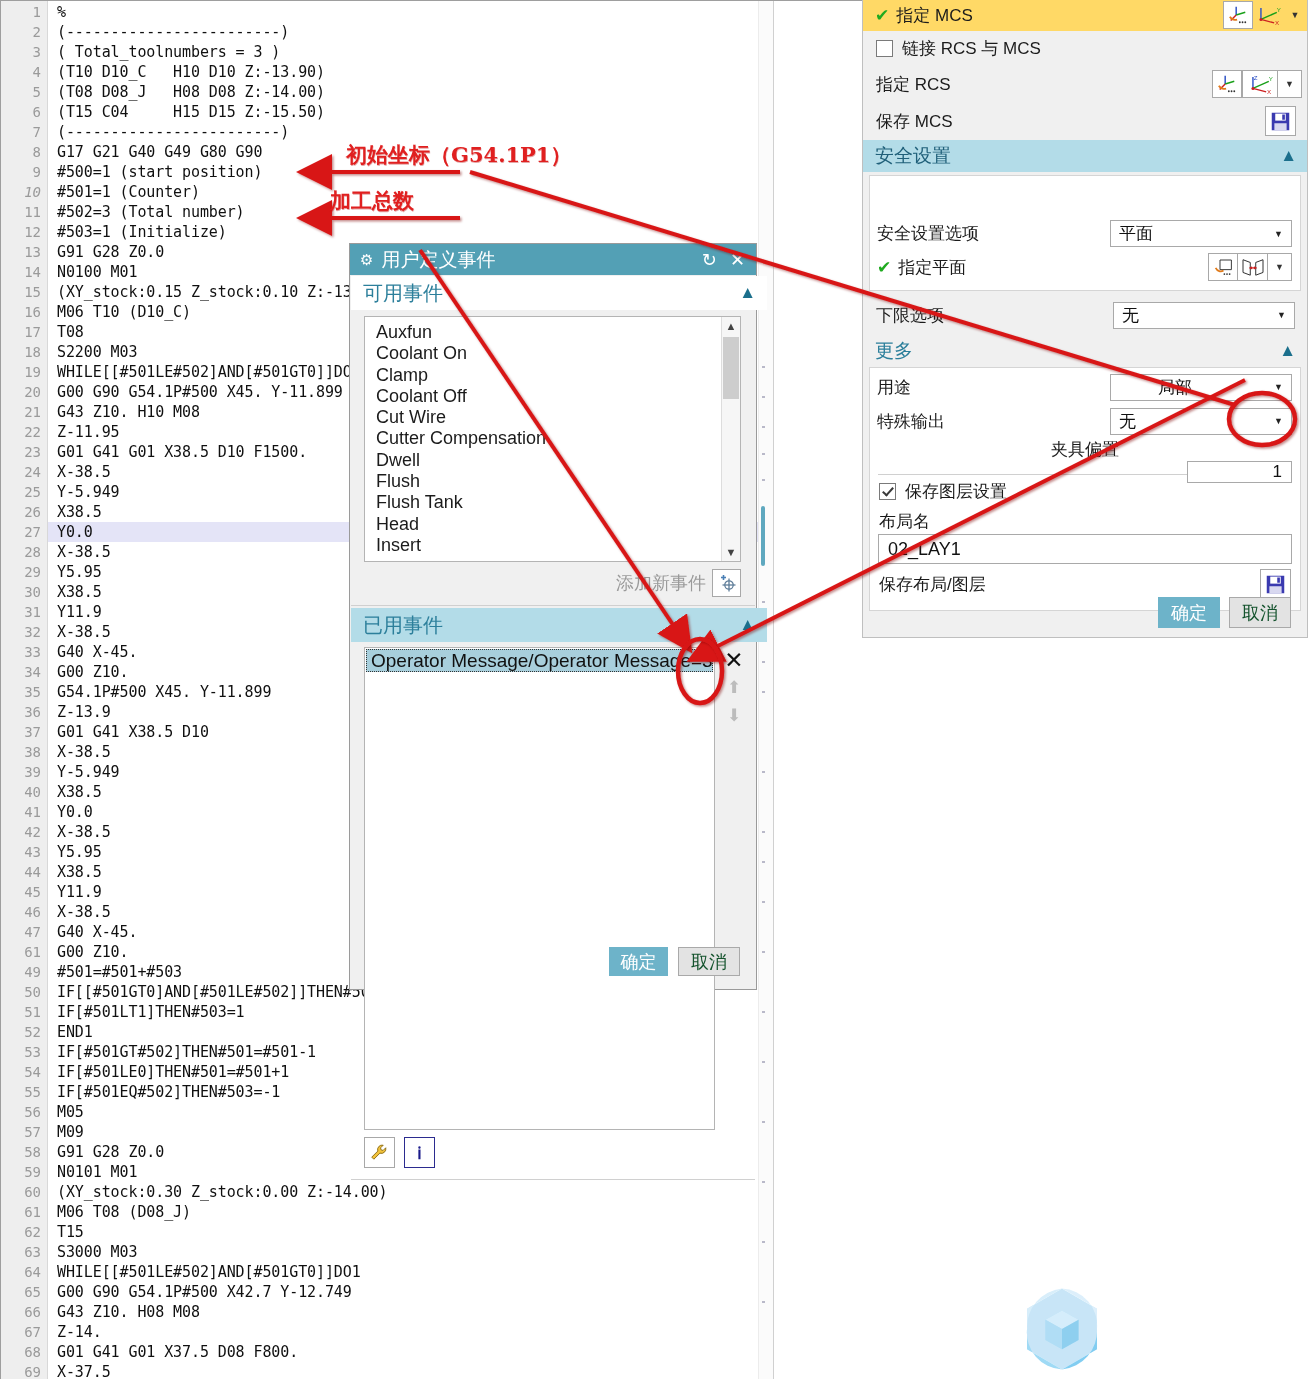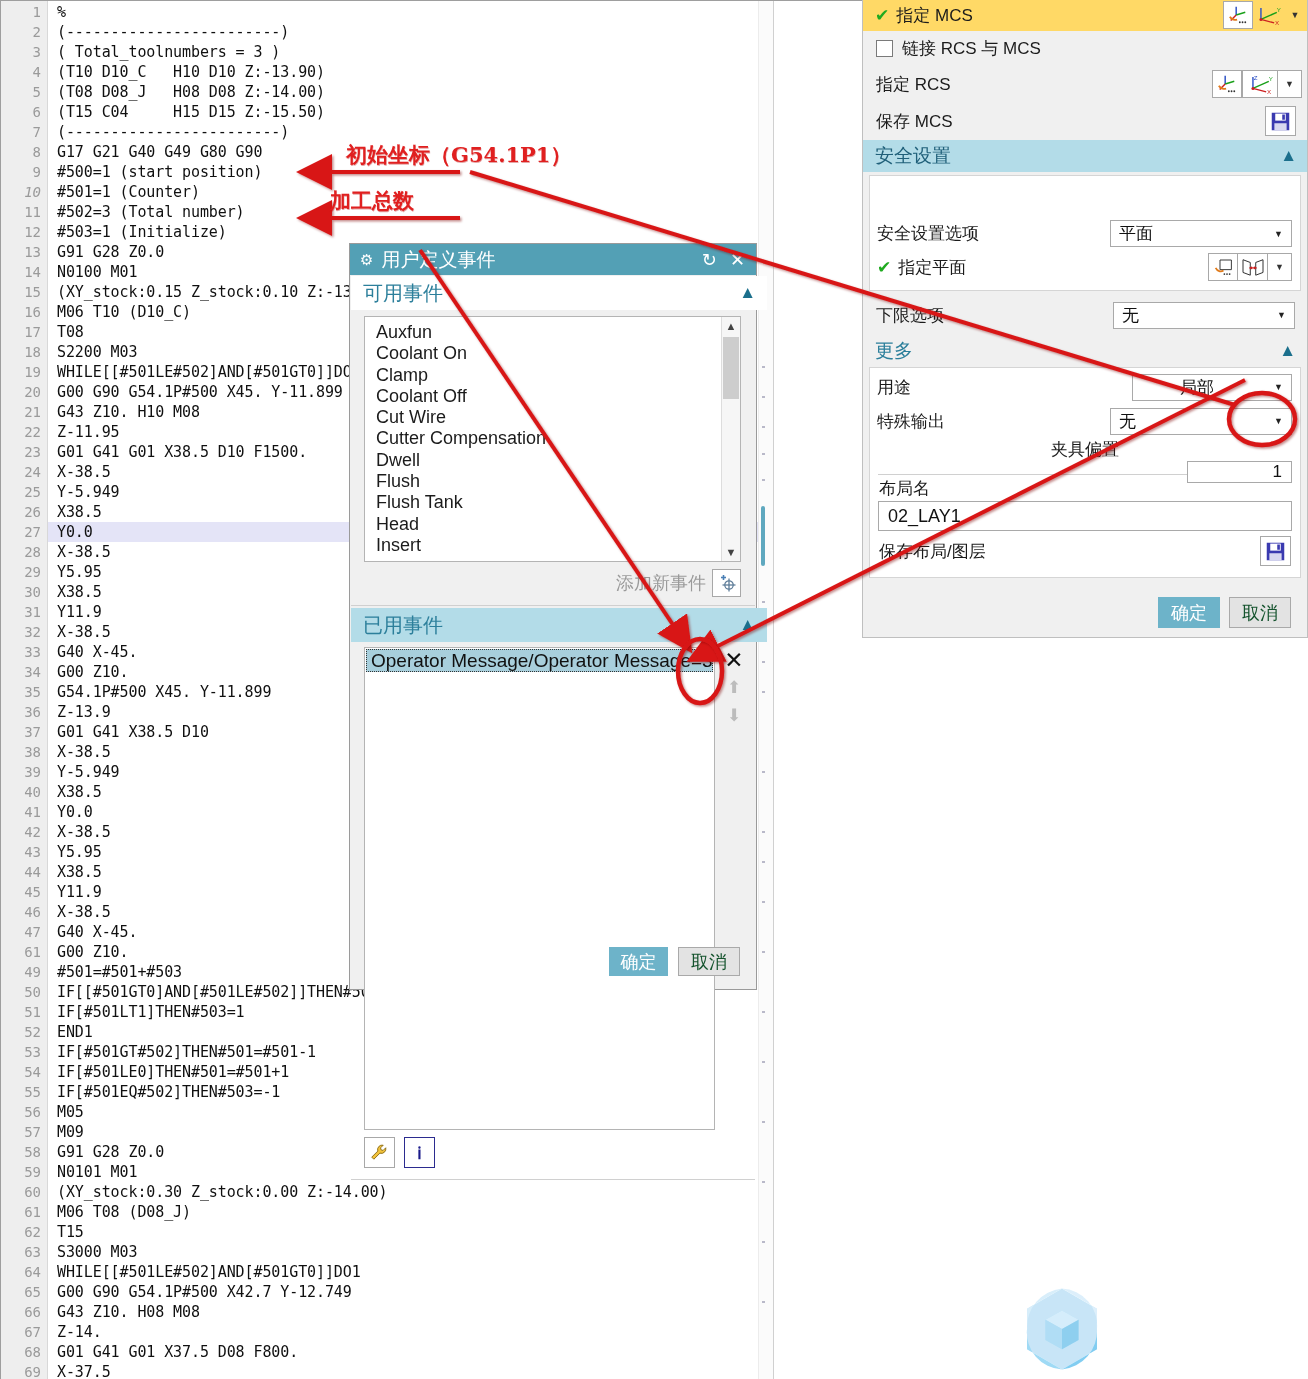--- a/index.html
+++ b/index.html
@@ -543,39 +543,43 @@
   </div>
 
   <div class="row" style="height:33px;padding-left:12px;">
     <span style="color:#2c7f9b;font-size:19px;">更多</span>
     <span class="chev" style="margin-left:auto;margin-right:11px;font-weight:bold;color:#1b6f8c;">▲</span>
   </div>
 
   <div class="white-card" style="margin:0 6px 0 6px;padding:2px 0 6px 0;">
     <div class="row" style="height:34px;padding-left:7px;">
       <span>用途</span>
-      <span class="combo" style="margin-left:auto;width:160px;margin-right:8px;padding-left:47px;">
+      <span class="combo" style="margin-left:auto;width:182px;margin-right:8px;padding-left:47px;">
         <span>局部</span>
         <span class="ca">▼</span>
       </span>
     </div>
     <div class="row" style="height:34px;padding-left:7px;">
       <span>特殊输出</span>
       <span class="combo" style="margin-left:auto;width:182px;margin-right:8px;">
         <span>无</span>
         <span class="ca">▼</span>
       </span>
     </div>
     <div class="row" style="height:34px;padding-left:0;flex-direction:column;">
       <span>夹具偏置</span>
       <span class="numfield" style="margin-left:auto;width:105px;margin-right:8px;">
         <span>1</span>
       </span>
     </div>
     <div class="divline" style="margin:2px 8px 0 8px;"></div>
+    <div class="row" style="height:33px;padding-left:9px;">
+      <span class="chk checked"></span>
+      <span>保存图层设置</span>
+    </div>
     <div class="row" style="height:26px;padding-left:9px;">
       <span>布局名</span>
     </div>
     <div style="padding:0 8px;">
       <div class="txtfield">
         <span>02_LAY1</span>
       </div>
     </div>
     <div class="row" style="height:40px;padding-left:9px;">
       <span>保存布局/图层</span>

